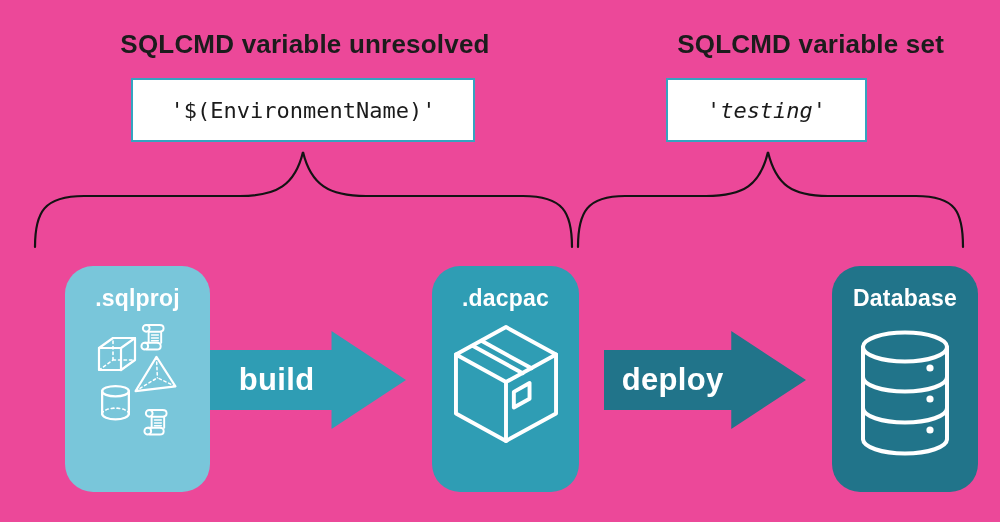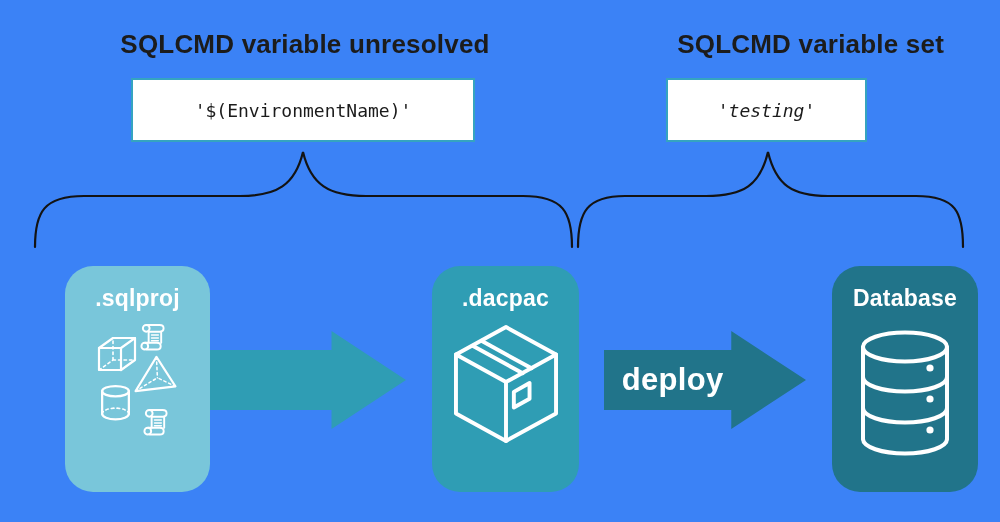--- a/index.html
+++ b/index.html
@@ -3,40 +3,40 @@
 <meta charset="utf-8">
 <style>
   html,body{margin:0;padding:0;}
   body{
     font-family:"Liberation Sans", sans-serif;
     background:#ffffff;
   }
   .canvas{
     position:relative;
     width:1000px;height:522px;
-    background:#3b82f6;
+    background:#ec4899;
     overflow:hidden;
   }
   .abs{position:absolute;}
 
   .heading{
     font-weight:bold;
     font-size:26px;
     text-align:center;
     letter-spacing:.2px;
   }
   .codebox{
     box-sizing:border-box;
     border:2px solid #35a4c0;
     display:flex;align-items:center;justify-content:center;
     background:#ffffff;
   }
   .codebox .code{
     font-family:"DejaVu Sans Mono", monospace;
-    font-size:18px;
+    font-size:22px;
     white-space:pre;
   }
 
   .brace-svg{left:0;top:0;pointer-events:none;}
 
   .node{
     box-sizing:border-box;
     border-radius:28px;
     color:#ffffff;
   }
@@ -129,20 +129,21 @@
       <circle cx="7.5" cy="6.5" r="3.5"></circle>
       <path d="M 10 10 V 21.5 M 23 10 V 21.5"></path>
       <path d="M 6.5 21.5 H 18.5 Q 22.5 21.5 22.5 25 Q 22.5 28.5 18.5 28.5 H 8"></path>
       <circle cx="6" cy="25" r="3.5"></circle>
       <path d="M 13 13.5 H 20 M 13 16.5 H 20 M 13 19.5 H 20" stroke-width="1.6"></path>
     </svg>
   </div>
 
   <div class="abs block-arrow" style="left:210px;top:331px;width:196px;height:98px;">
     <div class="arrow-shape" style="background-color: rgb(47, 157, 180);"></div>
+    <div class="arrow-label">build</div>
   </div>
 
   <div class="abs block-arrow" style="left:604px;top:331px;width:202px;height:98px;">
     <div class="arrow-shape deploy" style="background-color: rgb(33, 116, 138);"></div>
     <div class="arrow-label">deploy</div>
   </div>
 
   <div class="abs node" style="left: 432px; top: 266px; width: 147px; height: 226px; background-color: rgb(47, 157, 180);">
     <div class="node-label">.dacpac</div>
 

